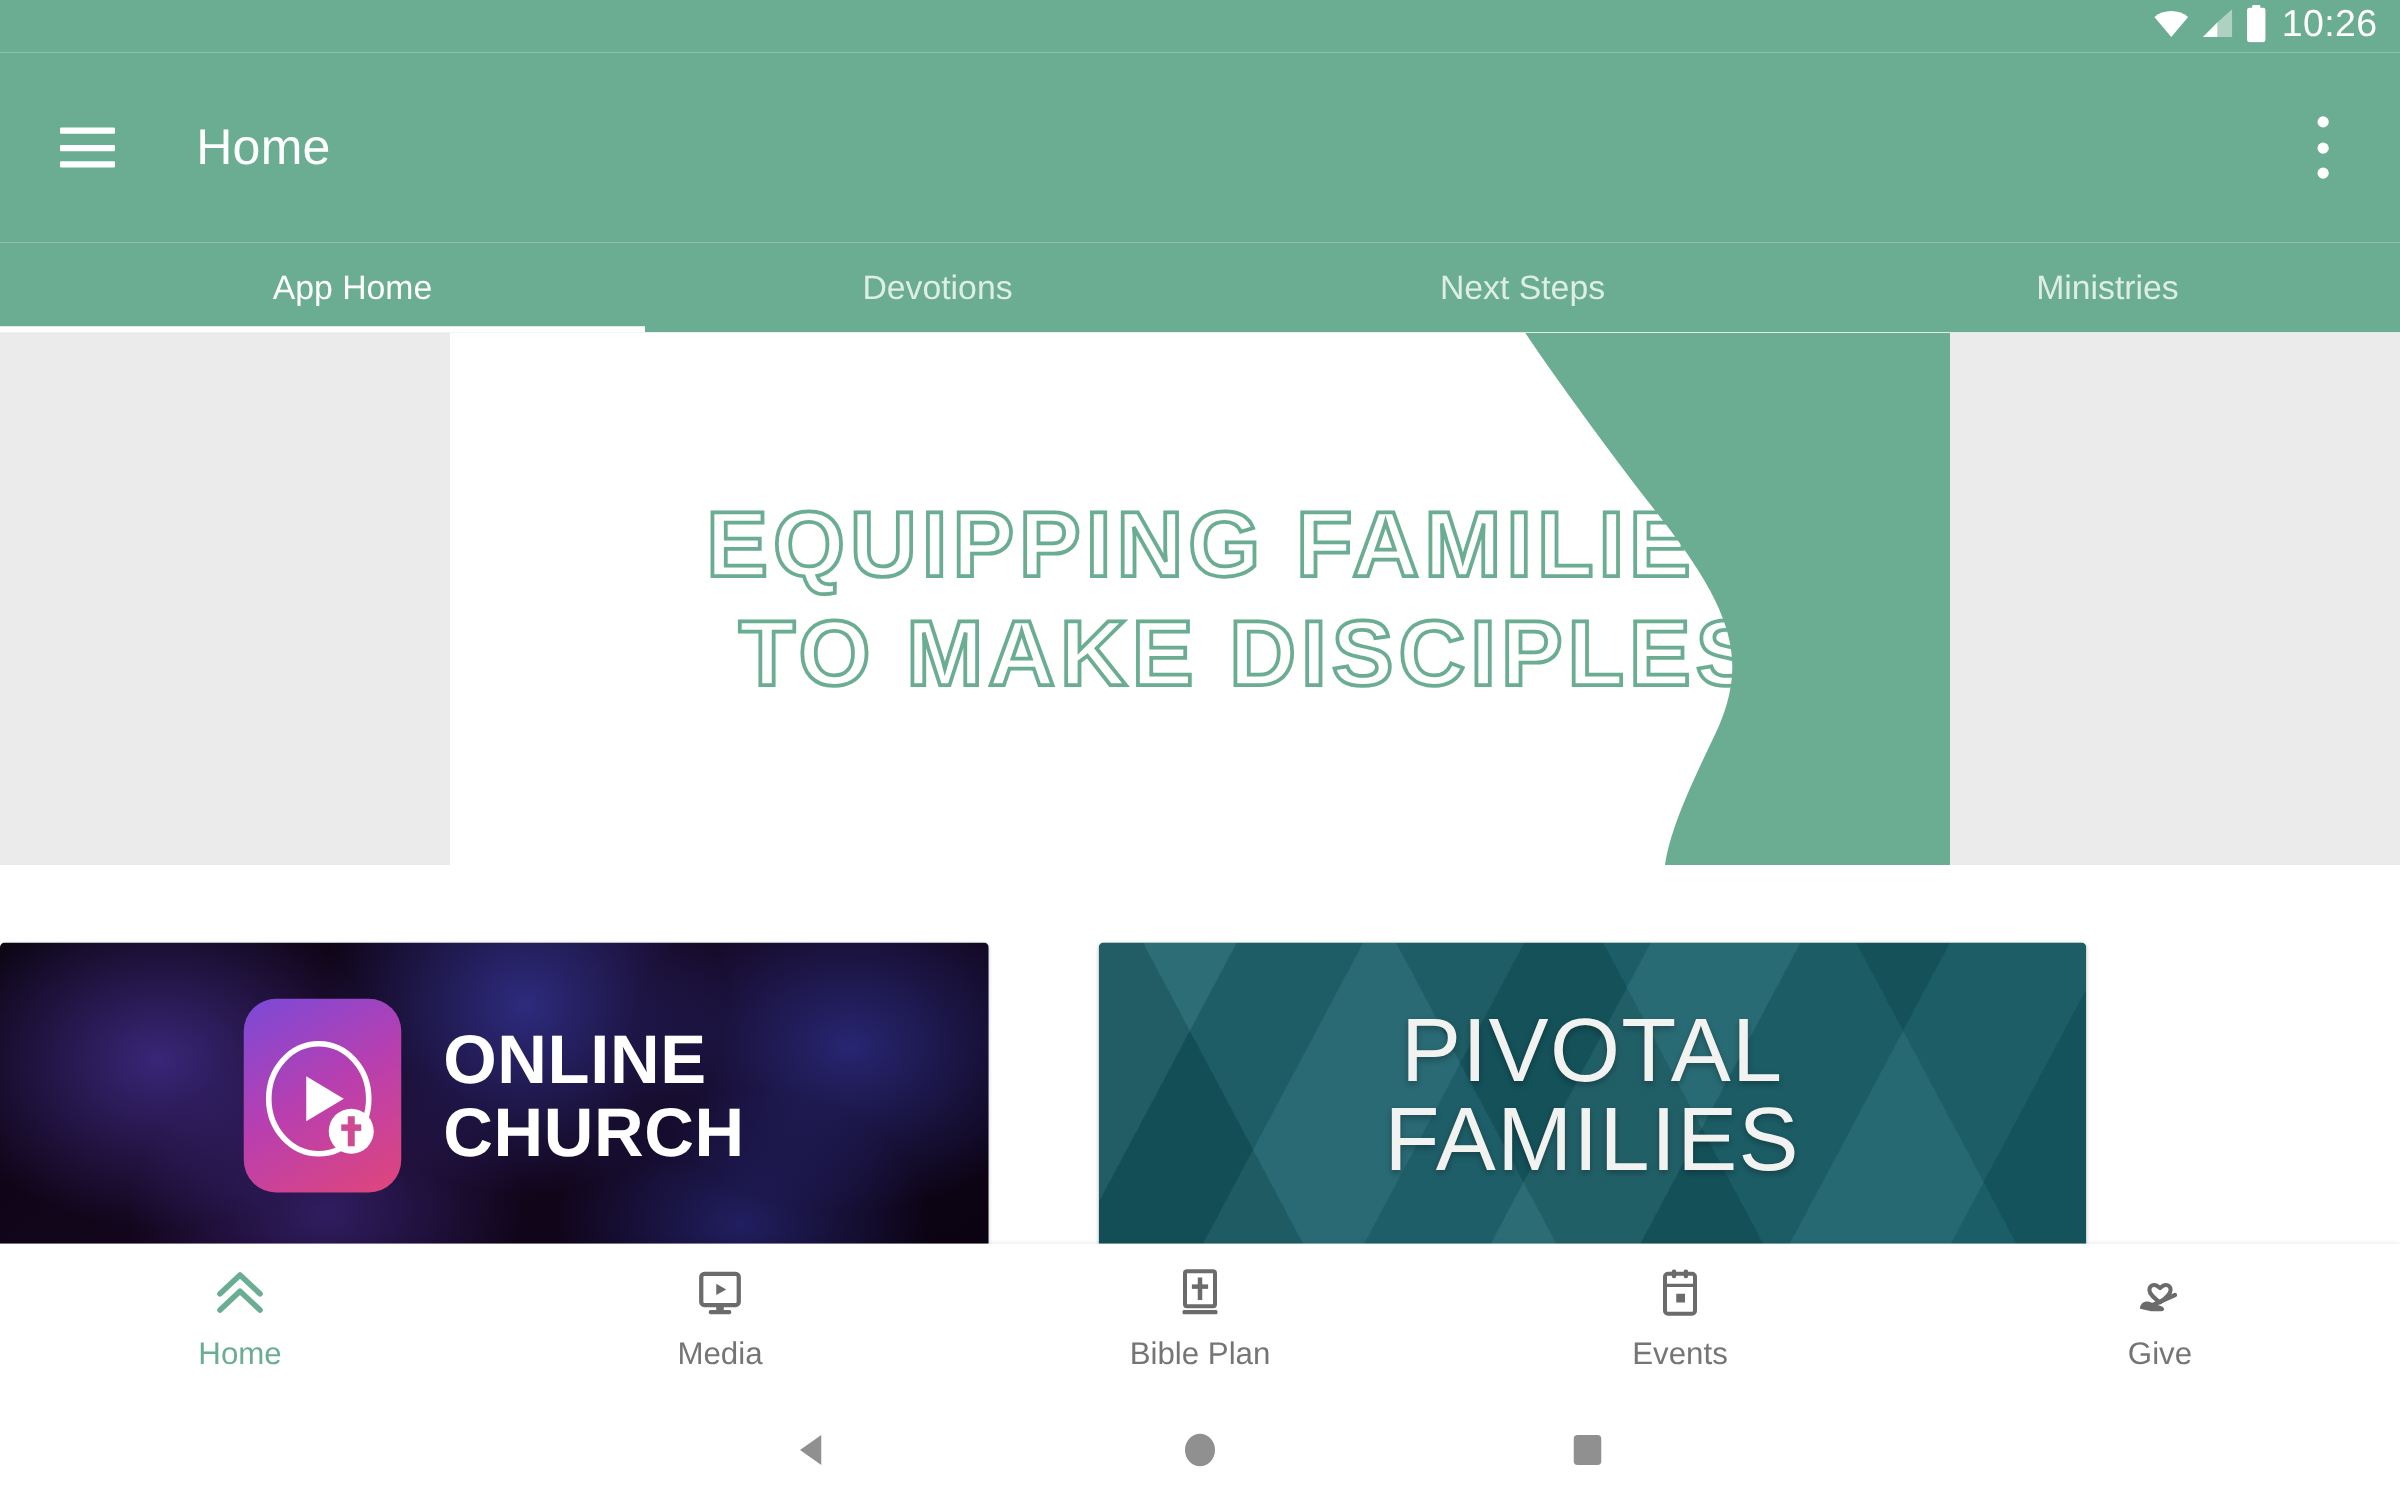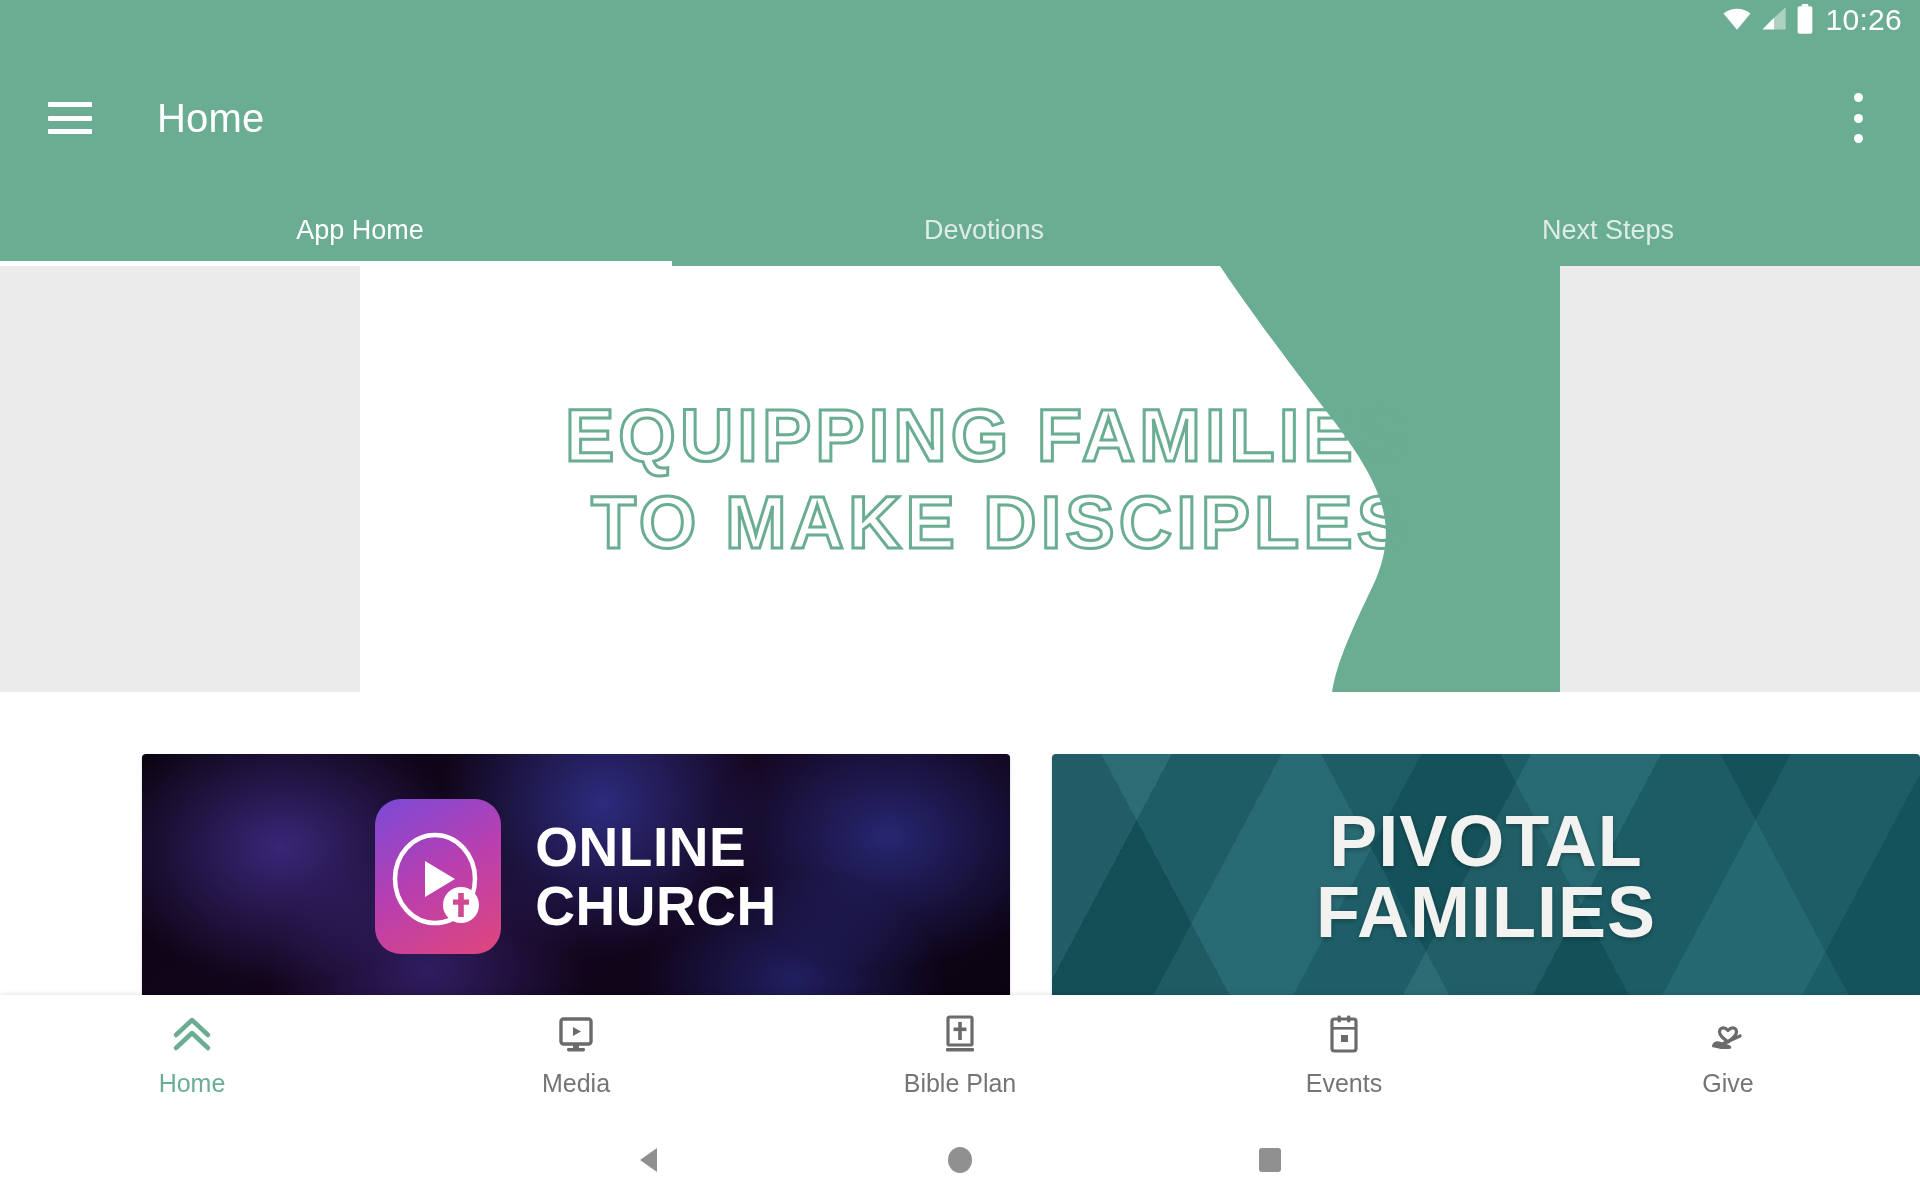--- a/index.html
+++ b/index.html
@@ -93,23 +93,23 @@
     font-size:74px; font-weight:700; letter-spacing:4px;
     color:transparent;
     -webkit-text-stroke:3px #6aad92;
     font-family:"Liberation Sans", sans-serif;
     line-height:1.02; white-space:nowrap;
     text-align:center;
   }
 
   
   .card-row{
-    position:relative; width:1920px; height:303px;
+    position:relative; width:1669px; height:303px;
     background:#ffffff; padding-top:62px;
-    display:flex; justify-content:flex-end; gap:42px;
+    display:flex; justify-content:flex-end; gap:88px;
   }
   .promo-card{
     width:868px; height:245px; border-radius:4px; overflow:hidden;
     position:relative; cursor:pointer;
     box-shadow:0 1px 3px rgba(0,0,0,0.18);
   }
   
   .card-online{
     background:
       radial-gradient(ellipse 260px 200px at 16% 38%, rgba(92,66,200,.55), rgba(0,0,0,0) 68%),
@@ -131,21 +131,21 @@
   }
   
   .card-pivotal{
     background:
       linear-gradient(118deg, rgba(255,255,255,.055) 0 12%, rgba(0,0,0,.075) 12% 23%, rgba(255,255,255,.04) 23% 37%, rgba(0,0,0,.06) 37% 48%, rgba(255,255,255,.05) 48% 61%, rgba(0,0,0,.07) 61% 74%, rgba(255,255,255,.035) 74% 88%, rgba(0,0,0,.05) 88% 100%),
       linear-gradient(62deg, rgba(0,0,0,.10) 0 18%, rgba(255,255,255,.04) 18% 40%, rgba(0,0,0,.09) 40% 58%, rgba(255,255,255,.03) 58% 80%, rgba(0,0,0,.08) 80% 100%),
       #175e68;
     display:flex; align-items:center; justify-content:center;
   }
   .pm-label{
-    color:#f2f2f0; font-size:72px; font-weight:700; line-height:.98;
+    color:#f2f2f0; font-size:72px; font-weight:400; line-height:.98;
     letter-spacing:1px; text-align:center;
     text-shadow:0 2px 5px rgba(0,0,0,.28);
   }
 
   
   .bottomnav{
     position:absolute; left:0; top:995px; width:1920px; height:125px;
     background:#ffffff;
     display:flex; align-items:flex-start; justify-content:space-around;
     box-shadow:0 -1px 4px rgba(0,0,0,0.10);
@@ -209,20 +209,23 @@
 
   <div class="tabbar">
     <div class="tab active">
       <span>App Home</span>
     </div>
     <div class="tab">
       <span>Devotions</span>
     </div>
     <div class="tab">
       <span>Next Steps</span>
+    </div>
+    <div class="tab">
+      <span>Ministries</span>
     </div>
   </div>
 
   <div class="content">
 
     <div class="hero">
       <div class="hero-card">
         <svg class="hero-wave" viewBox="0 0 460 426" preserveAspectRatio="none">
           <path d="M460 0 H120 C120 0 160 60 230 150 C290 228 300 268 268 330 C248 372 236 400 232 426 H460 Z" fill="#6aad92"></path>
         </svg>

